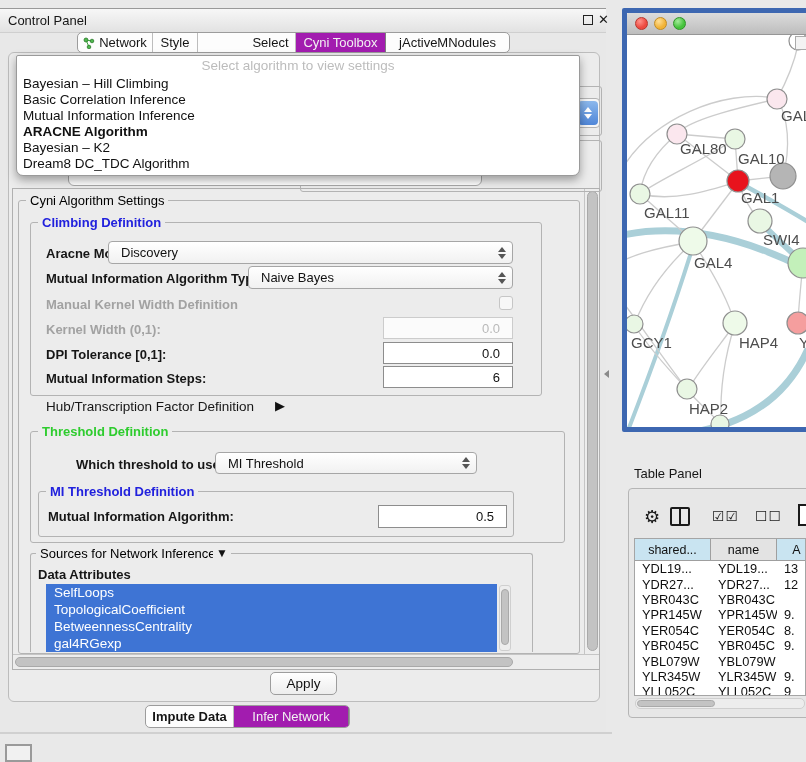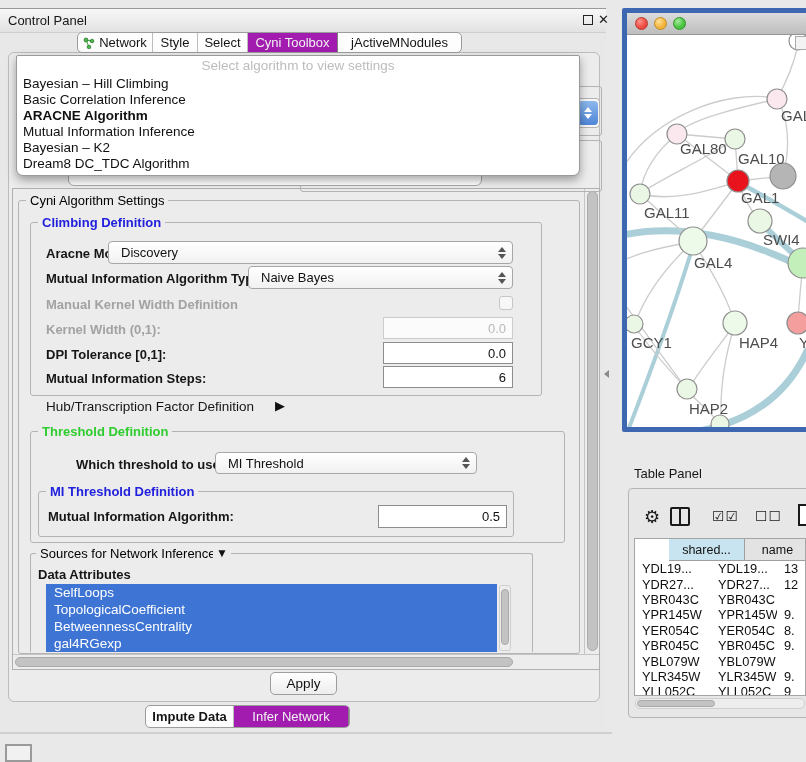--- a/index.html
+++ b/index.html
@@ -12,21 +12,21 @@
   .legend{background:#ececec;padding:0 4px;font-size:13px;white-space:nowrap;}
   .blue{color:#2121dd;font-weight:bold;}
   .green{color:#2ecc2e;font-weight:bold;}
   .combo{background:linear-gradient(#ffffff,#f1f1f1);border:1px solid #a6a6a6;border-radius:4px;
     display:flex;align-items:center;font-size:13px;color:#111;box-sizing:border-box;}
   .combo .ct{padding-left:12px;flex:1;overflow:hidden;white-space:nowrap;}
   .stepper{width:14px;margin-right:3px;display:flex;flex-direction:column;align-items:center;gap:2px;flex:none;}
   .tri-up{width:0;height:0;border-left:4px solid transparent;border-right:4px solid transparent;border-bottom:5px solid #555;}
   .tri-down{width:0;height:0;border-left:4px solid transparent;border-right:4px solid transparent;border-top:5px solid #555;}
   .input{background:#fff;border:1px solid #8d8d8d;font-size:13px;color:#111;box-sizing:border-box;
-    display:flex;align-items:center;justify-content:flex-end;padding:0 6px;}
+    display:flex;align-items:center;justify-content:flex-end;padding:0 12px;}
   .input.off{background:#fbfbfb;border-color:#cccccc;color:#b9b9b9;}
   .seg{display:flex;border:1px solid #9c9c9c;border-radius:5px;overflow:hidden;background:#fdfdfd;box-sizing:border-box;}
   .seg>div{display:flex;align-items:center;justify-content:center;font-size:13px;color:#151515;
     border-right:1px solid #bdbdbd;box-sizing:border-box;gap:4px;}
   .seg>div:last-child{border-right:none;}
   .seg>div.sel{background:#a21caf;color:#f2f2f2;border-right:1px solid #7f7f7f;}
   #popup{left:16px;top:55px;width:562px;height:119px;background:#fff;border:1px solid #9a9a9a;
     border-radius:2px 2px 7px 7px;box-shadow:0 4px 10px rgba(0,0,0,.35);z-index:30;}
   .dd-ph{height:20px;line-height:20px;text-align:center;color:#bcbcbc;font-size:13.5px;}
   .dd-item{height:16px;line-height:16px;padding-left:6px;font-size:13.5px;color:#101010;white-space:nowrap;}
@@ -72,21 +72,21 @@
       <line x1="3" y1="3" x2="6" y2="10" stroke="#3da43d" stroke-width="1"></line>
       <circle cx="3" cy="3" r="2" fill="#4db84d" stroke="#2a7a2a" stroke-width="0.8"></circle>
       <circle cx="9" cy="4" r="1.8" fill="#4db84d" stroke="#2a7a2a" stroke-width="0.8"></circle>
       <circle cx="6" cy="10" r="1.8" fill="#4db84d" stroke="#2a7a2a" stroke-width="0.8"></circle>
     </svg>
     <span>Network</span>
   </div>
   <div style="width:45px;">
     <span>Style</span>
   </div>
-  <div style="width:50px;">
+  <div style="width:50px;margin-left:48px;">
     <span>Select</span>
   </div>
   <div class="sel" style="width:90px;">
     <span>Cyni Toolbox</span>
   </div>
   <div style="width:123px;">
     <span>jActiveMNodules</span>
   </div>
 </div>
 
@@ -98,22 +98,22 @@
     <div style="width:0;height:0;border-left:4px solid transparent;border-right:4px solid transparent;border-top:5px solid #fff;"></div>
   </div>
 </div>
 <div class="abs" style="left:68px;top:148px;width:414px;height:38px;background:#fff;border:1px solid #a8a8a8;border-radius:6px;box-sizing:border-box;z-index:4;"></div>
 
 <div class="abs" id="popup">
   <div class="dd-ph">Select algorithm to view settings</div>
   <div id="algo-items">
       <div class="dd-item">Bayesian – Hill Climbing</div>
       <div class="dd-item">Basic Correlation Inference</div>
+      <div class="dd-item">Mutual Information Inference</div>
       <div class="dd-item bold">ARACNE Algorithm</div>
-      <div class="dd-item">Mutual Information Inference</div>
       <div class="dd-item">Bayesian – K2</div>
       <div class="dd-item">Dream8 DC_TDC Algorithm</div>
     </div>
 </div>
 
 <div class="abs" style="left:12px;top:188px;width:588px;height:482px;border:1px solid #b0b0b0;box-sizing:border-box;background:#ececec;"></div>
 
 <div class="abs track" style="left:584px;top:189px;width:15px;height:466px;border-left:1px solid #c5c5c5;">
   <div class="abs thumb" style="left:2px;top:2px;width:11px;height:460px;"></div>
 </div>
@@ -283,21 +283,21 @@
 
 <span class="abs icon-glyph" style="left:644px;top:506px;font-size:18px;">⚙</span>
 <div class="abs" style="left:670px;top:507px;width:20px;height:19px;border:2.4px solid #1a1a1a;border-radius:2px;box-sizing:border-box;">
   <div style="position:absolute;left:7px;top:0;width:2.4px;height:100%;background:#1a1a1a;"></div>
 </div>
 <span class="abs" style="left:712px;top:508px;font-size:14px;color:#1a1a1a;letter-spacing:1px;">☑☑</span>
 <span class="abs" style="left:755px;top:508px;font-size:14px;color:#1a1a1a;letter-spacing:1px;">☐☐</span>
 <div class="abs" style="left:798px;top:504px;width:14px;height:22px;border:2.2px solid #1a1a1a;background:#fff;box-sizing:border-box;"></div>
 
 <div class="abs" style="left:634px;top:538px;width:172px;height:158px;background:#fff;border:1px solid #a5a5a5;box-sizing:border-box;overflow:hidden;">
-  <div id="tbl-head" style="display:flex;margin-left:34px;">
+  <div id="tbl-head" style="display:flex;">
       <div class="th c0 hl">shared...</div>
       <div class="th c1">name</div>
       <div class="th c2 hl">A</div>
     </div>
   <div id="tbl-body">
       <div class="tr">
         <div class="td c0">YDL19...</div>
         <div class="td c1">YDL19...</div>
         <div class="td c2">13</div>
       </div>

